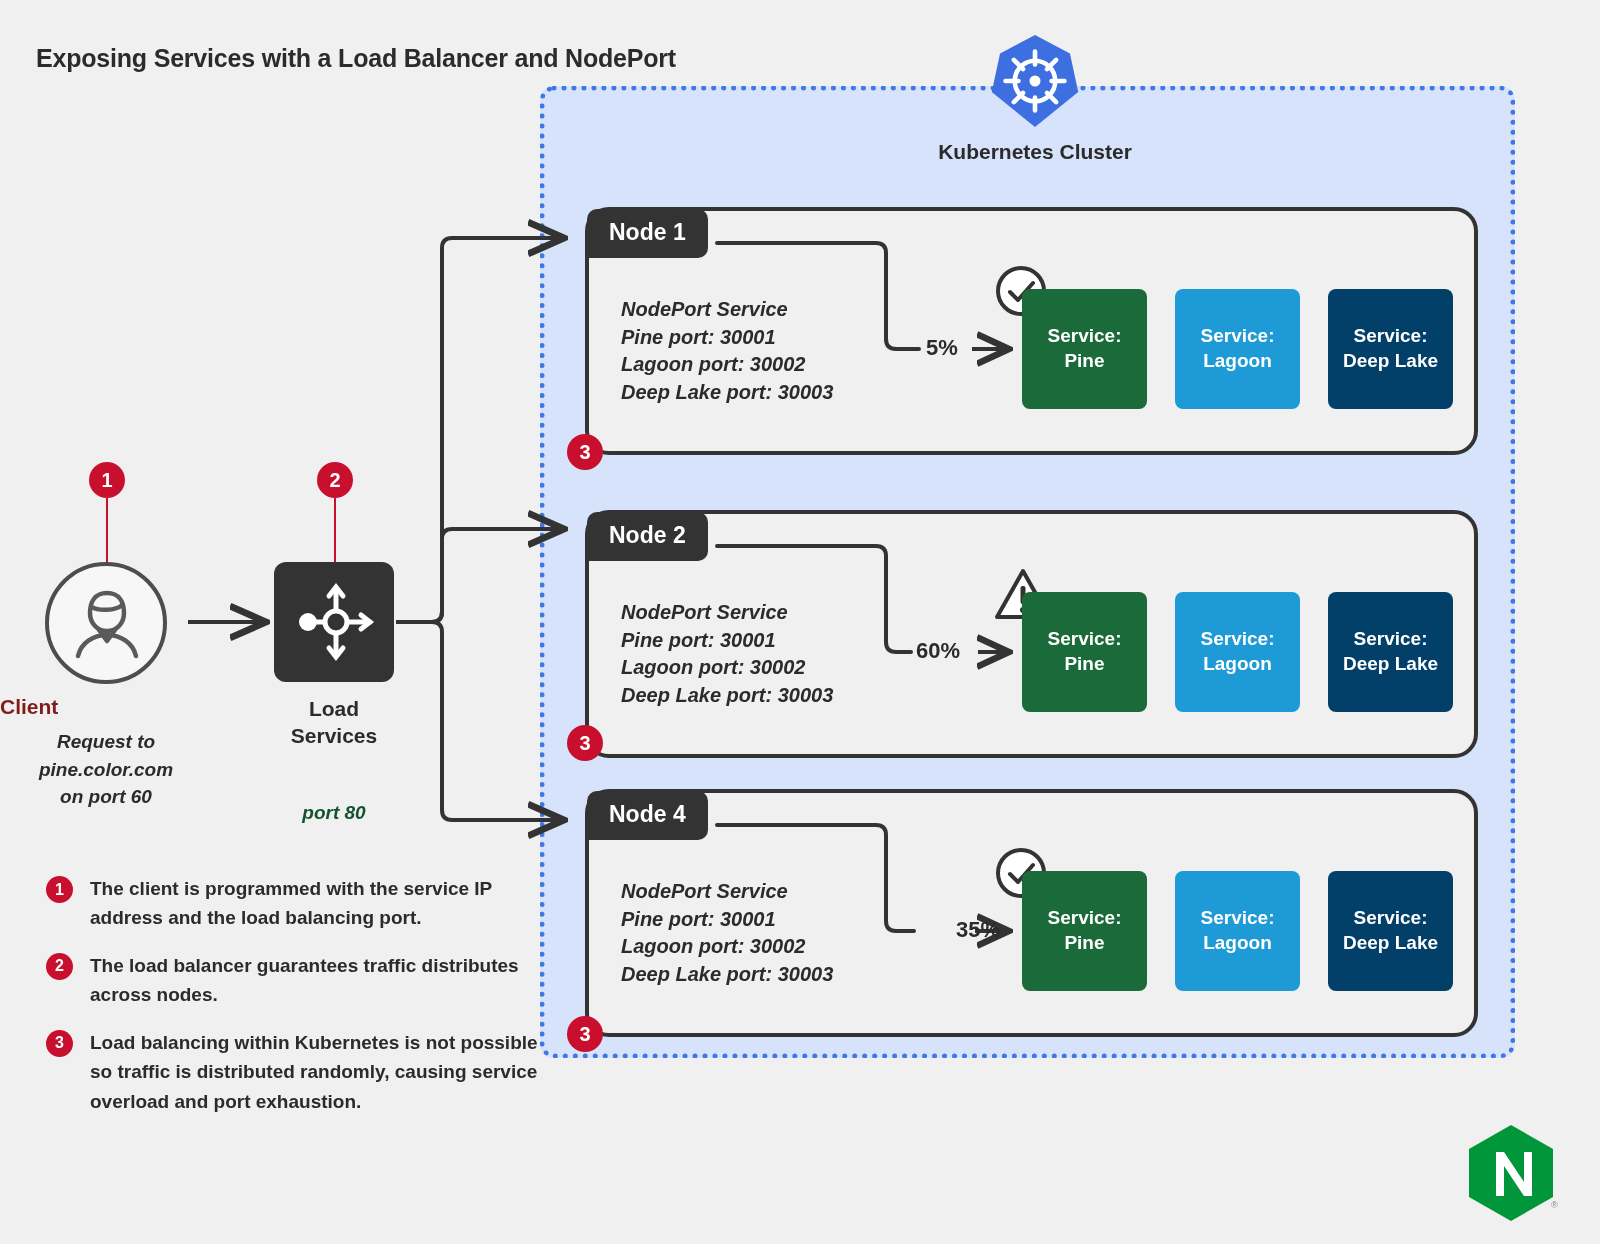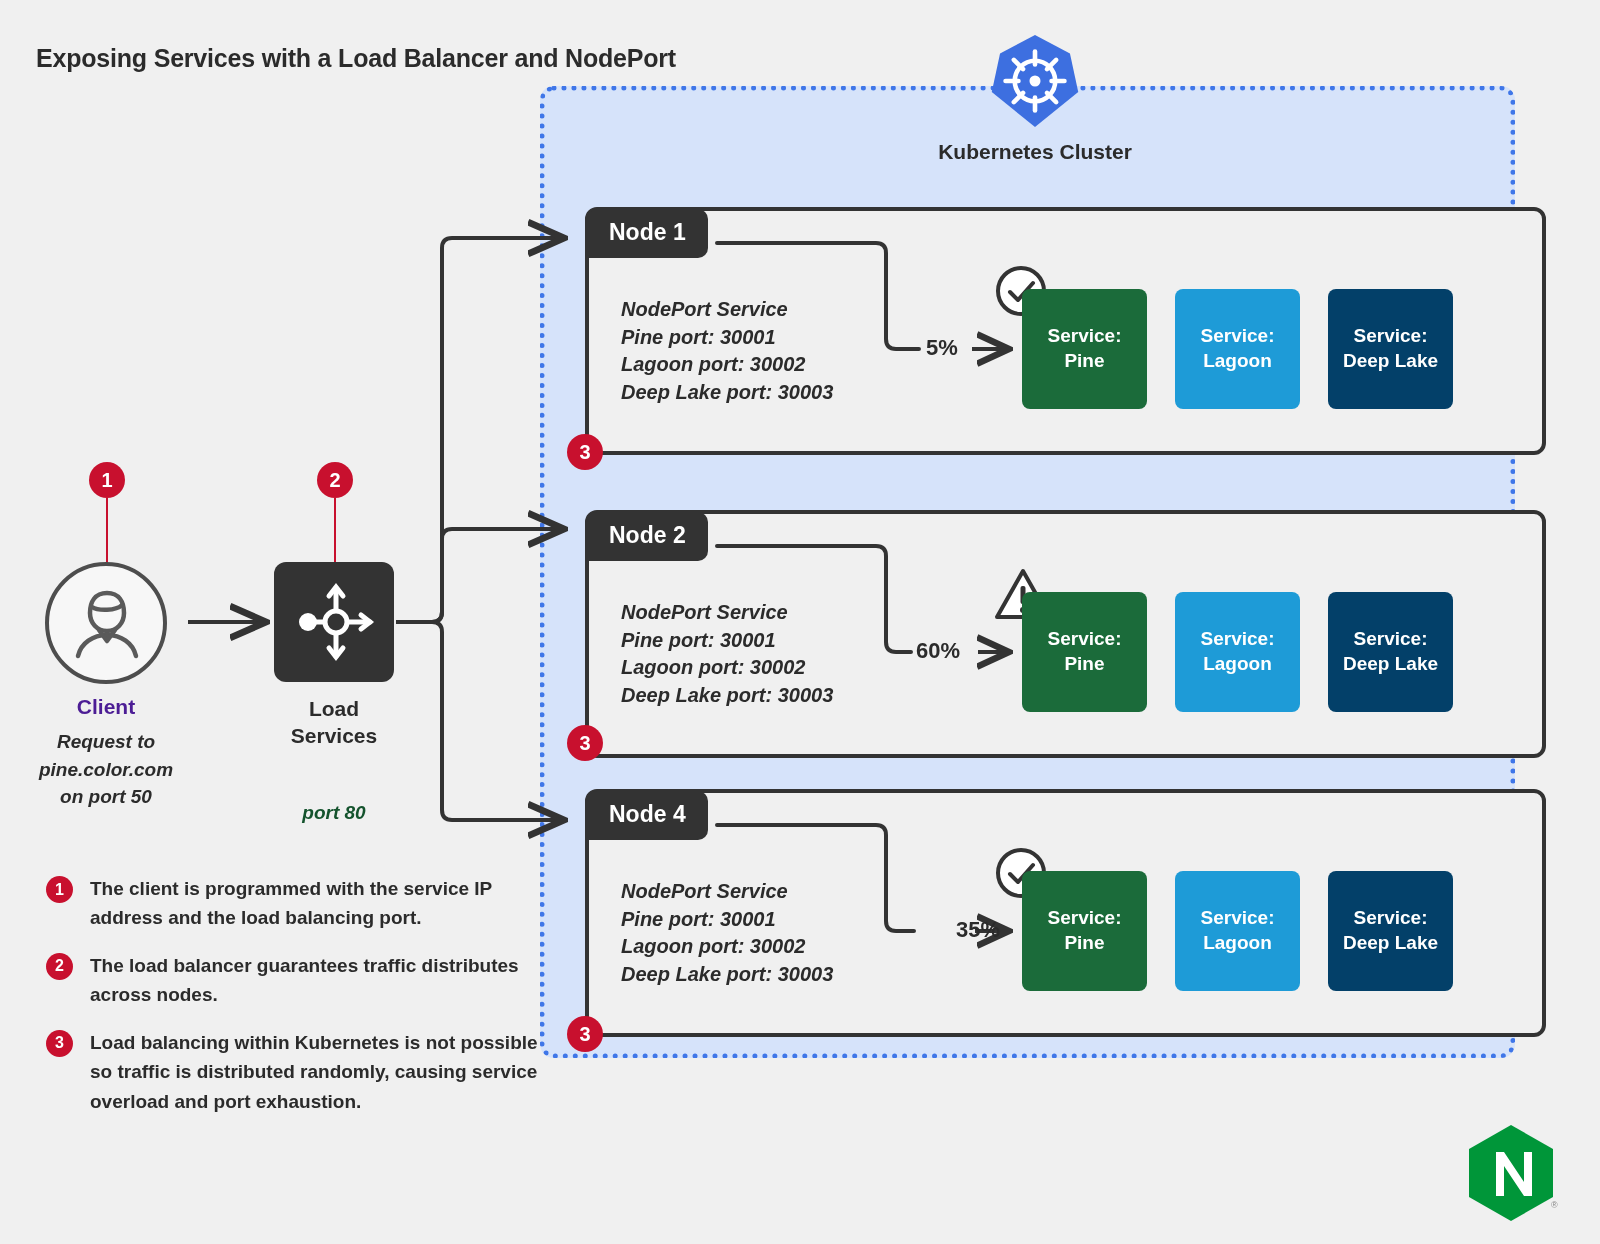--- a/index.html
+++ b/index.html
@@ -31,24 +31,24 @@
     width: 92px; height: 96px;
   }
   .cluster-title {
     position: absolute; left: 860px; top: 140px; width: 350px;
     text-align: center; font-size: 21px; font-weight: bold; color: #2b2b2b;
   }
 
   
   .node {
     position: absolute; left: 585px;
-    width: 961px; height: 248px;
+    width: 893px; height: 248px;
     background: #f0f0f0;
     border: 4px solid #333333;
-    border-radius: 12px;
+    border-radius: 24px;
   }
   #node1 { top: 207px; }
   #node2 { top: 498px; margin-top: 12px; }
   #node3 { top: 789px; }
 
   .node-tag {
     position: absolute; left: -2px; top: -2px;
     background: #333333; color: #ffffff;
     border-radius: 10px 10px 10px 0;
     padding: 10px 22px 12px 22px;
@@ -106,21 +106,21 @@
   #lead-lb  { left: 334px; top: 498px; height: 72px; }
 
   
   .client-circle {
     position: absolute; left: 45px; top: 562px;
     width: 122px; height: 122px; border-radius: 50%;
     background: #f7f7f7; border: 4px solid #4d4d4d;
   }
   .client-label {
     position: absolute; left: 0px; top: 695px; width: 212px;
-    text-align: center; font-size: 21px; font-weight: bold; color: #4c1d95;
+    text-align: left; font-size: 21px; font-weight: bold; color: #7f1d1d;
   }
   .client-sub {
     position: absolute; left: 0px; top: 728px; width: 212px;
     text-align: center; font-size: 19px; font-style: italic; font-weight: bold;
     color: #2b2b2b; line-height: 1.45; white-space: pre-line;
   }
 
   
   .lb-box {
     position: absolute; left: 274px; top: 562px;
@@ -281,21 +281,21 @@
     <g fill="none" stroke="#5a5a5a" stroke-width="4.5" stroke-linecap="round" stroke-linejoin="round">
       <path d="M39,8 C27,8 22,17 22,28 C22,38 29,46 39,46 C49,46 56,38 56,28 C56,17 51,8 39,8 Z"></path>
       <path d="M24,22 C30,26 48,26 54,20"></path>
       <path d="M10,71 C13,58 25,50 39,50 C53,50 65,58 68,71"></path>
       <path d="M31,45 L39,56 L47,45"></path>
     </g>
   </svg>
   <div class="client-label">Client</div>
   <div class="client-sub">Request to
 pine.color.com
-on port 50</div>
+on port 60</div>
 
   <div class="badge badge-lb">2</div>
   <div class="leader" id="lead-lb"></div>
   <div class="lb-box"></div>
   <svg style="position:absolute;left:288px;top:576px;" width="92" height="92" viewBox="0 0 92 92">
     <circle cx="20" cy="46" r="9" fill="#ffffff"></circle>
     <line x1="27" y1="46" x2="38" y2="46" stroke="#ffffff" stroke-width="5"></line>
     <circle cx="48" cy="46" r="11" fill="none" stroke="#ffffff" stroke-width="5"></circle>
     <g stroke="#ffffff" stroke-width="5" stroke-linecap="round" fill="none">
       <line x1="48" y1="34" x2="48" y2="12"></line>

